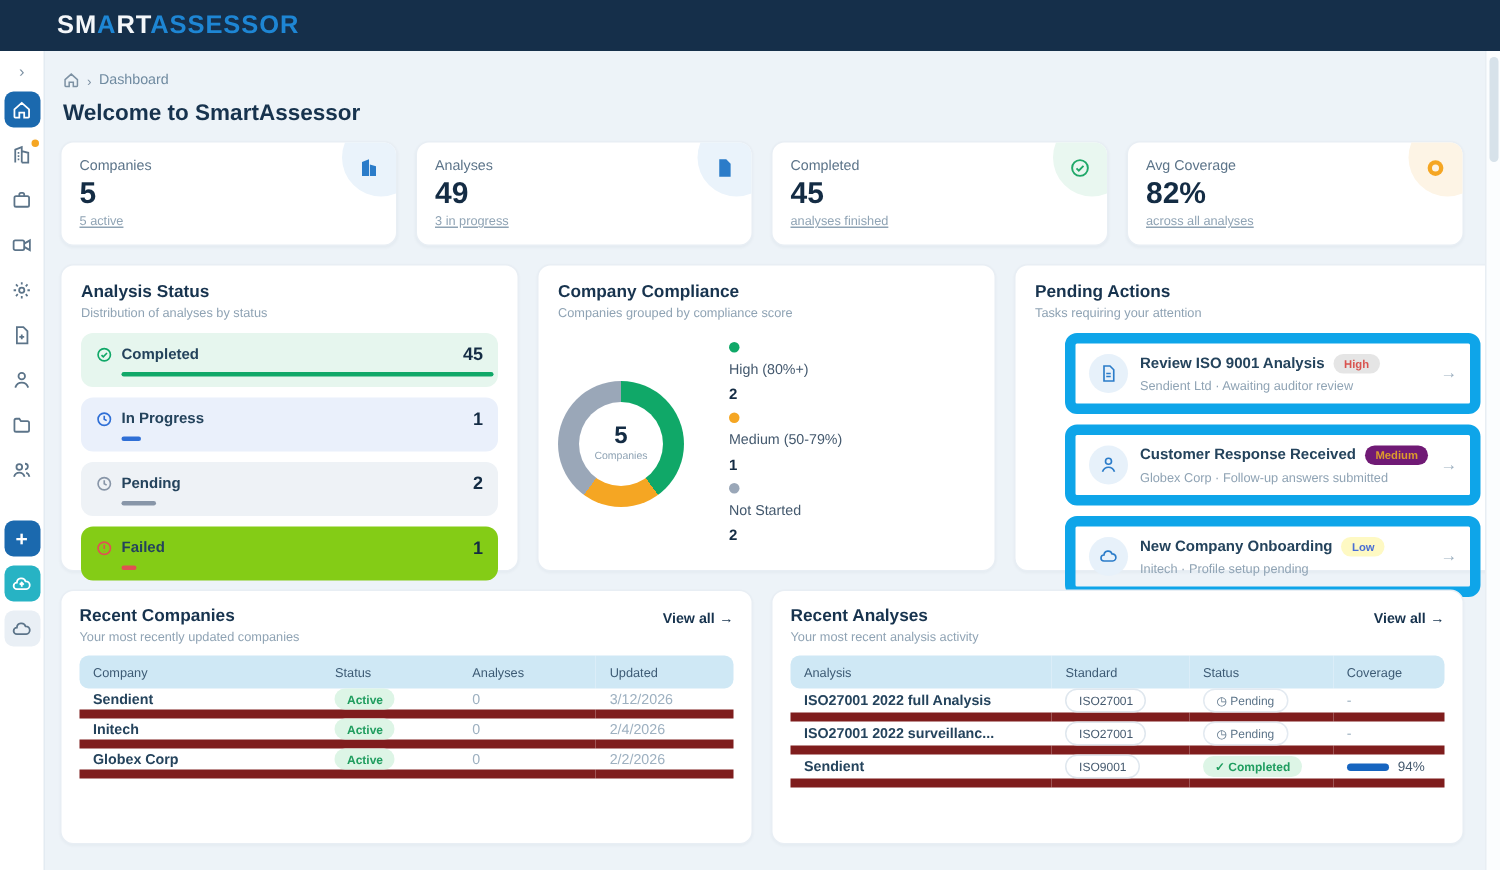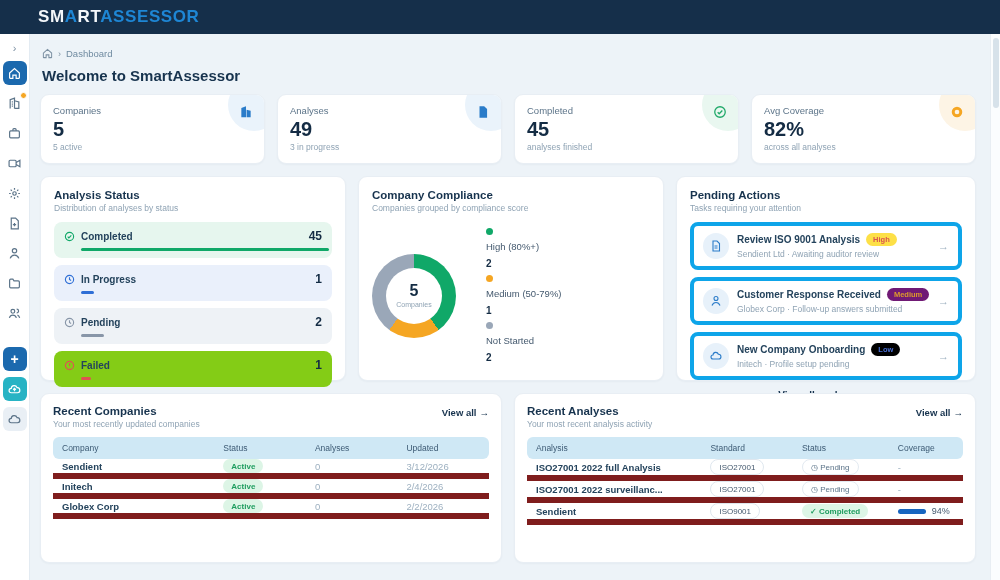--- a/index.html
+++ b/index.html
@@ -35,21 +35,21 @@
 
   
   .stats { display:flex; gap:12px; margin-bottom:12px; }
   .stat-card { flex:1; background:#fff; border:1px solid #e8eef4; border-radius:9px; padding:10px 12px; position:relative; overflow:hidden; height:70px; box-shadow:0 1px 2px rgba(23,51,78,.04); }
   .stat-card::before { content:""; position:absolute; top:-16px; right:-16px; width:52px; height:52px; border-radius:50%; }
   .stat-card.c-blue::before { background:#eaf3fb; }
   .stat-card.c-green::before { background:#e9f7f0; }
   .stat-card.c-orange::before { background:#fdf4e5; }
   .stat-label { font-size:9.5px; color:#5c7489; }
   .stat-value { font-size:20px; font-weight:bold; color:#142c44; margin-top:2px; line-height:1.1; }
-  .stat-sub { font-size:8.5px; color:#8fa3b4; margin-top:2px; }
+  .stat-sub { font-size:8.5px; color:#8fa3b4; margin-top:2px;text-decoration:underline; }
   .stat-icon { position:absolute; top:9px; right:10px; width:16px; height:16px; display:flex; align-items:center; justify-content:center; }
   .stat-icon svg { width:14px; height:14px; }
   .ic-blue { color:#2b7cc9; } .ic-green { color:#1fa868; } .ic-orange { color:#f5a623; }
 
   
   .mid { display:flex; gap:12px; margin-bottom:12px; }
   .panel { background:#fff; border:1px solid #e8eef4; border-radius:9px; padding:12px 13px; height:205px; box-shadow:0 1px 2px rgba(23,51,78,.04); }
   .panel-title { font-size:11.5px; font-weight:bold; color:#17334e; }
   .panel-sub { font-size:8.5px; color:#8fa3b4; margin:2px 0 9px; }
   .p-status { flex:0 0 306px; }
@@ -76,30 +76,30 @@
   .donut-hole { width:56px; height:56px; border-radius:50%; background:#fff; display:flex; flex-direction:column; align-items:center; justify-content:center; }
   .donut-num { font-size:16px; font-weight:bold; color:#142c44; line-height:1; }
   .donut-cap { font-size:7px; color:#8fa3b4; margin-top:2px; }
   .legend { flex:1; }
   .leg-row { display:flex; gap:6px; margin:6px 12px;flex-direction:column; }
   .leg-dot { width:7px; height:7px; border-radius:50%; flex:none; }
   .leg-label { font-size:9.5px; color:#44596e; flex:1; }
   .leg-val { font-size:10px; font-weight:bold; color:#142c44; }
 
   
-  .action { border:4px solid #0ea5e9; border-radius:8px; padding:7px 9px; display:flex; align-items:center; gap:8px; margin-bottom:7px; cursor:pointer; }
+  .action { border:7px solid #0ea5e9; border-radius:8px; padding:7px 9px; display:flex; align-items:center; gap:8px; margin-bottom:7px; cursor:pointer;margin-left:20px; }
   .act-ic { width:26px; height:26px; border-radius:50%; background:#e7f1fa; color:#2b7cc9; display:flex; align-items:center; justify-content:center; flex:none; }
   .act-ic svg { width:12px; height:12px; }
   .act-body { flex:1; min-width:0; }
   .act-title-row { display:flex; align-items:center; gap:6px; }
   .act-title { font-size:10px; font-weight:bold; color:#24435c; white-space:nowrap; }
   .badge { font-size:7.5px; font-weight:bold; padding:2px 7px; border-radius:8px; }
-  .badge-high { background:#fde047; color:#d9534f; }
+  .badge-high { background:#e5e5e5; color:#d9534f; }
   .badge-med { background:#701a75; color:#dd9b2c; }
-  .badge-low { background:#000000; color:#4a6fd4; }
+  .badge-low { background:#fef9c3; color:#4a6fd4; }
   .act-sub { font-size:8.5px; color:#8fa3b4; margin-top:3px; white-space:nowrap; overflow:hidden; text-overflow:ellipsis; }
   .act-arrow { color:#9db0c0; font-size:11px; flex:none; }
   .actions-footer { text-align:center; font-size:10px; font-weight:bold; color:#17334e; margin-top:10px; cursor:pointer; }
   .actions-footer .arr { margin-left:4px; }
 
   
   .bottom { display:flex; gap:12px; }
   .table-card { flex:1; background:#fff; border:1px solid #e8eef4; border-radius:9px; padding:11px 12px 0; height:170px; overflow:hidden; box-shadow:0 1px 2px rgba(23,51,78,.04); }
   .tc-head { display:flex; align-items:flex-start; justify-content:space-between; margin-bottom:8px; }
   .view-all { font-size:9.5px; font-weight:bold; color:#17334e; cursor:pointer; white-space:nowrap; margin-top:2px; }

